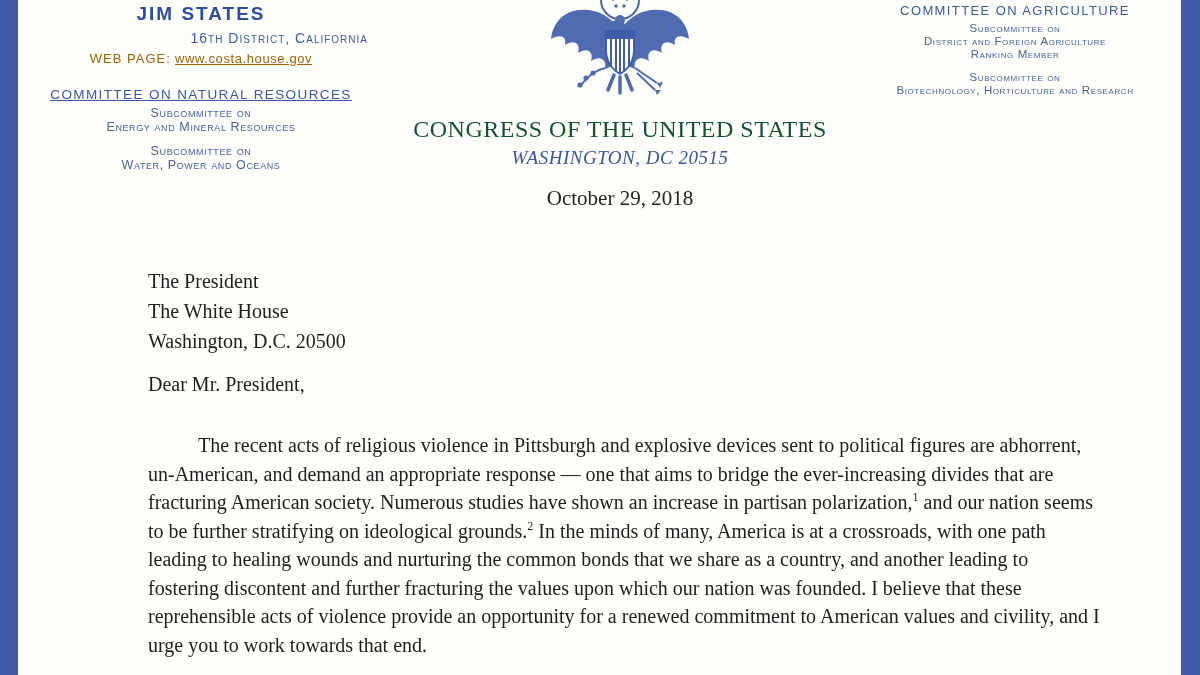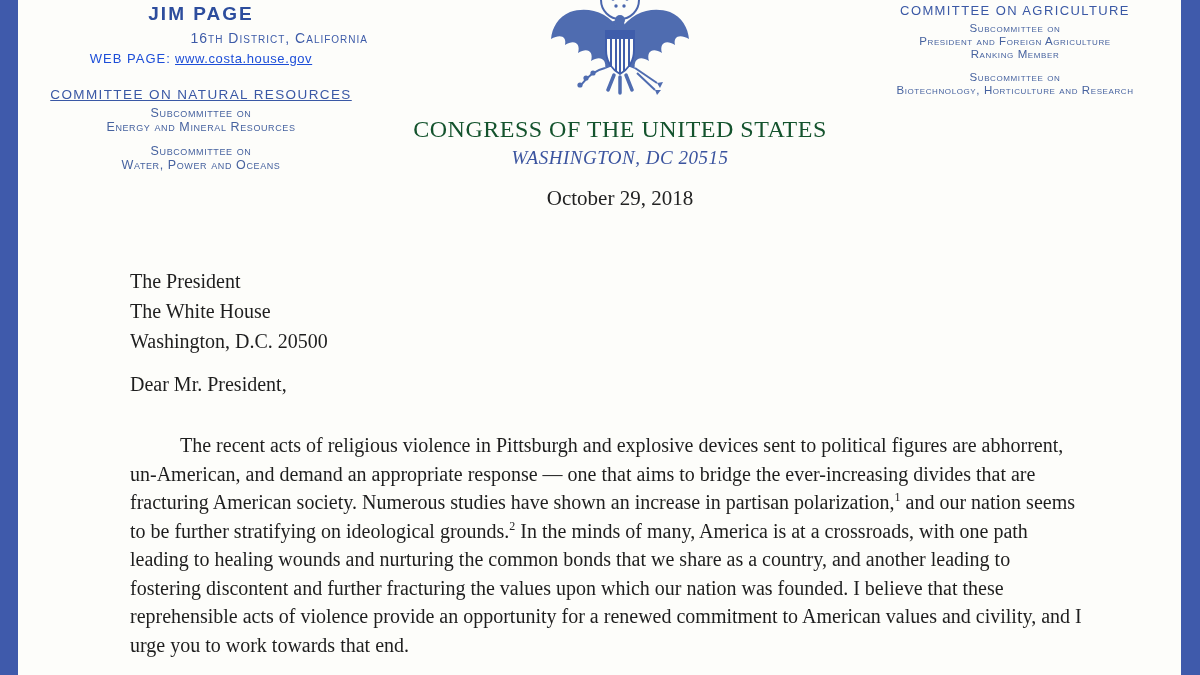--- a/index.html
+++ b/index.html
@@ -8,21 +8,21 @@
     background:#fdfdfa;font-family:"Liberation Sans",sans-serif;
   }
   .edge-bar{position:absolute;top:0;height:675px;background:#3f5aab;}
   .edge-bar.left{left:0;width:18px;}
   .edge-bar.right{right:0;width:19px;}
 
   
   .lh-left{position:absolute;left:34px;top:3px;width:334px;text-align:center;color:#30509f;}
   .member-name{font-size:19px;font-weight:bold;letter-spacing:2px;color:#2d4d9d;}
   .member-district{font-variant:small-caps;font-size:14px;letter-spacing:1px;margin-top:5px;color:#3d5ba8;text-align:right;}
-  .member-web{font-size:13px;letter-spacing:.6px;margin-top:5px;color:#1d4ed8;}
+  .member-web{font-size:13px;letter-spacing:.6px;margin-top:5px;color:#a16207;}
   .member-web .web-label{letter-spacing:1px;}
   .member-web .url{text-decoration:underline;}
   .committee-title{font-size:13.5px;letter-spacing:1.4px;color:#3a58a5;}
   .lh-left .committee-title{margin-top:21px;text-decoration:underline;}
   .sc{font-variant:small-caps;font-size:12.5px;letter-spacing:.6px;color:#46629f;line-height:14px;}
   .sc-gap{margin-top:10px;}
   .sc-first{margin-top:4px;}
 
   .lh-right{position:absolute;left:858px;top:3px;width:314px;text-align:center;color:#30509f;}
   .lh-right .sc{font-size:11.5px;line-height:13px;}
@@ -31,53 +31,53 @@
   .lh-center{position:absolute;left:360px;top:0;width:520px;text-align:center;}
   .seal-wrap{height:112px;overflow:visible;}
   .seal-wrap svg{display:block;margin:-14px auto 0;}
   .org1{font-family:"Liberation Serif",serif;font-size:24px;letter-spacing:.5px;color:#14532d;margin-top:18px;white-space:nowrap;}
   .org2{font-family:"Liberation Serif",serif;font-size:21px;letter-spacing:.5px;color:#3b549f;margin-top:6px;}
   .org3{font-family:"Liberation Serif",serif;font-size:19px;letter-spacing:.5px;color:#3b549f;margin-top:4px;font-style:italic;}
   .date-line{font-family:"Liberation Serif",serif;font-size:21px;color:#232323;margin-top:17px;}
 
   
   .letter-body{
-    position:absolute;left:130px;top:266px;width:952px;
+    position:absolute;left:148px;top:266px;width:952px;
     font-family:"Liberation Serif",serif;font-size:20px;color:#1e1e1e;
   }
   .recipient div{line-height:30px;}
   .salutation{margin-top:13px;line-height:30px;}
   .para{margin:32px 0 0 0;line-height:28.5px;text-indent:50px;text-align:left;}
   .para sup{font-size:12px;line-height:0;vertical-align:super;}
 </style>
 </head>
 <body>
 
 <div class="page">
   <div class="edge-bar left"></div>
   <div class="edge-bar right"></div>
 
   <div class="lh-left">
-    <div class="member-name">JIM PAGE</div>
+    <div class="member-name">JIM STATES</div>
     <div class="member-district">16th District, California</div>
     <div class="member-web">
       <span class="web-label">WEB PAGE:</span>
       <span class="url">www.costa.house.gov</span>
     </div>
     <div class="committee-title">COMMITTEE ON NATURAL RESOURCES</div>
     <div class="sc sc-first">Subcommittee on</div>
     <div class="sc">Energy and Mineral Resources</div>
     <div class="sc sc-gap">Subcommittee on</div>
     <div class="sc">Water, Power and Oceans</div>
   </div>
 
   <div class="lh-right">
     <div class="committee-title">COMMITTEE ON AGRICULTURE</div>
     <div class="sc sc-first">Subcommittee on</div>
-    <div class="sc">President and Foreign Agriculture</div>
+    <div class="sc">District and Foreign Agriculture</div>
     <div class="sc">Ranking Member</div>
     <div class="sc sc-gap">Subcommittee on</div>
     <div class="sc">Biotechnology, Horticulture and Research</div>
   </div>
 
   <div class="lh-center">
     <div class="seal-wrap">
       <svg width="140" height="126" viewBox="0 0 140 126" aria-hidden="true">
 
         <circle cx="70" cy="14" r="19" fill="none" stroke="#4a66ad" stroke-width="2"></circle>

